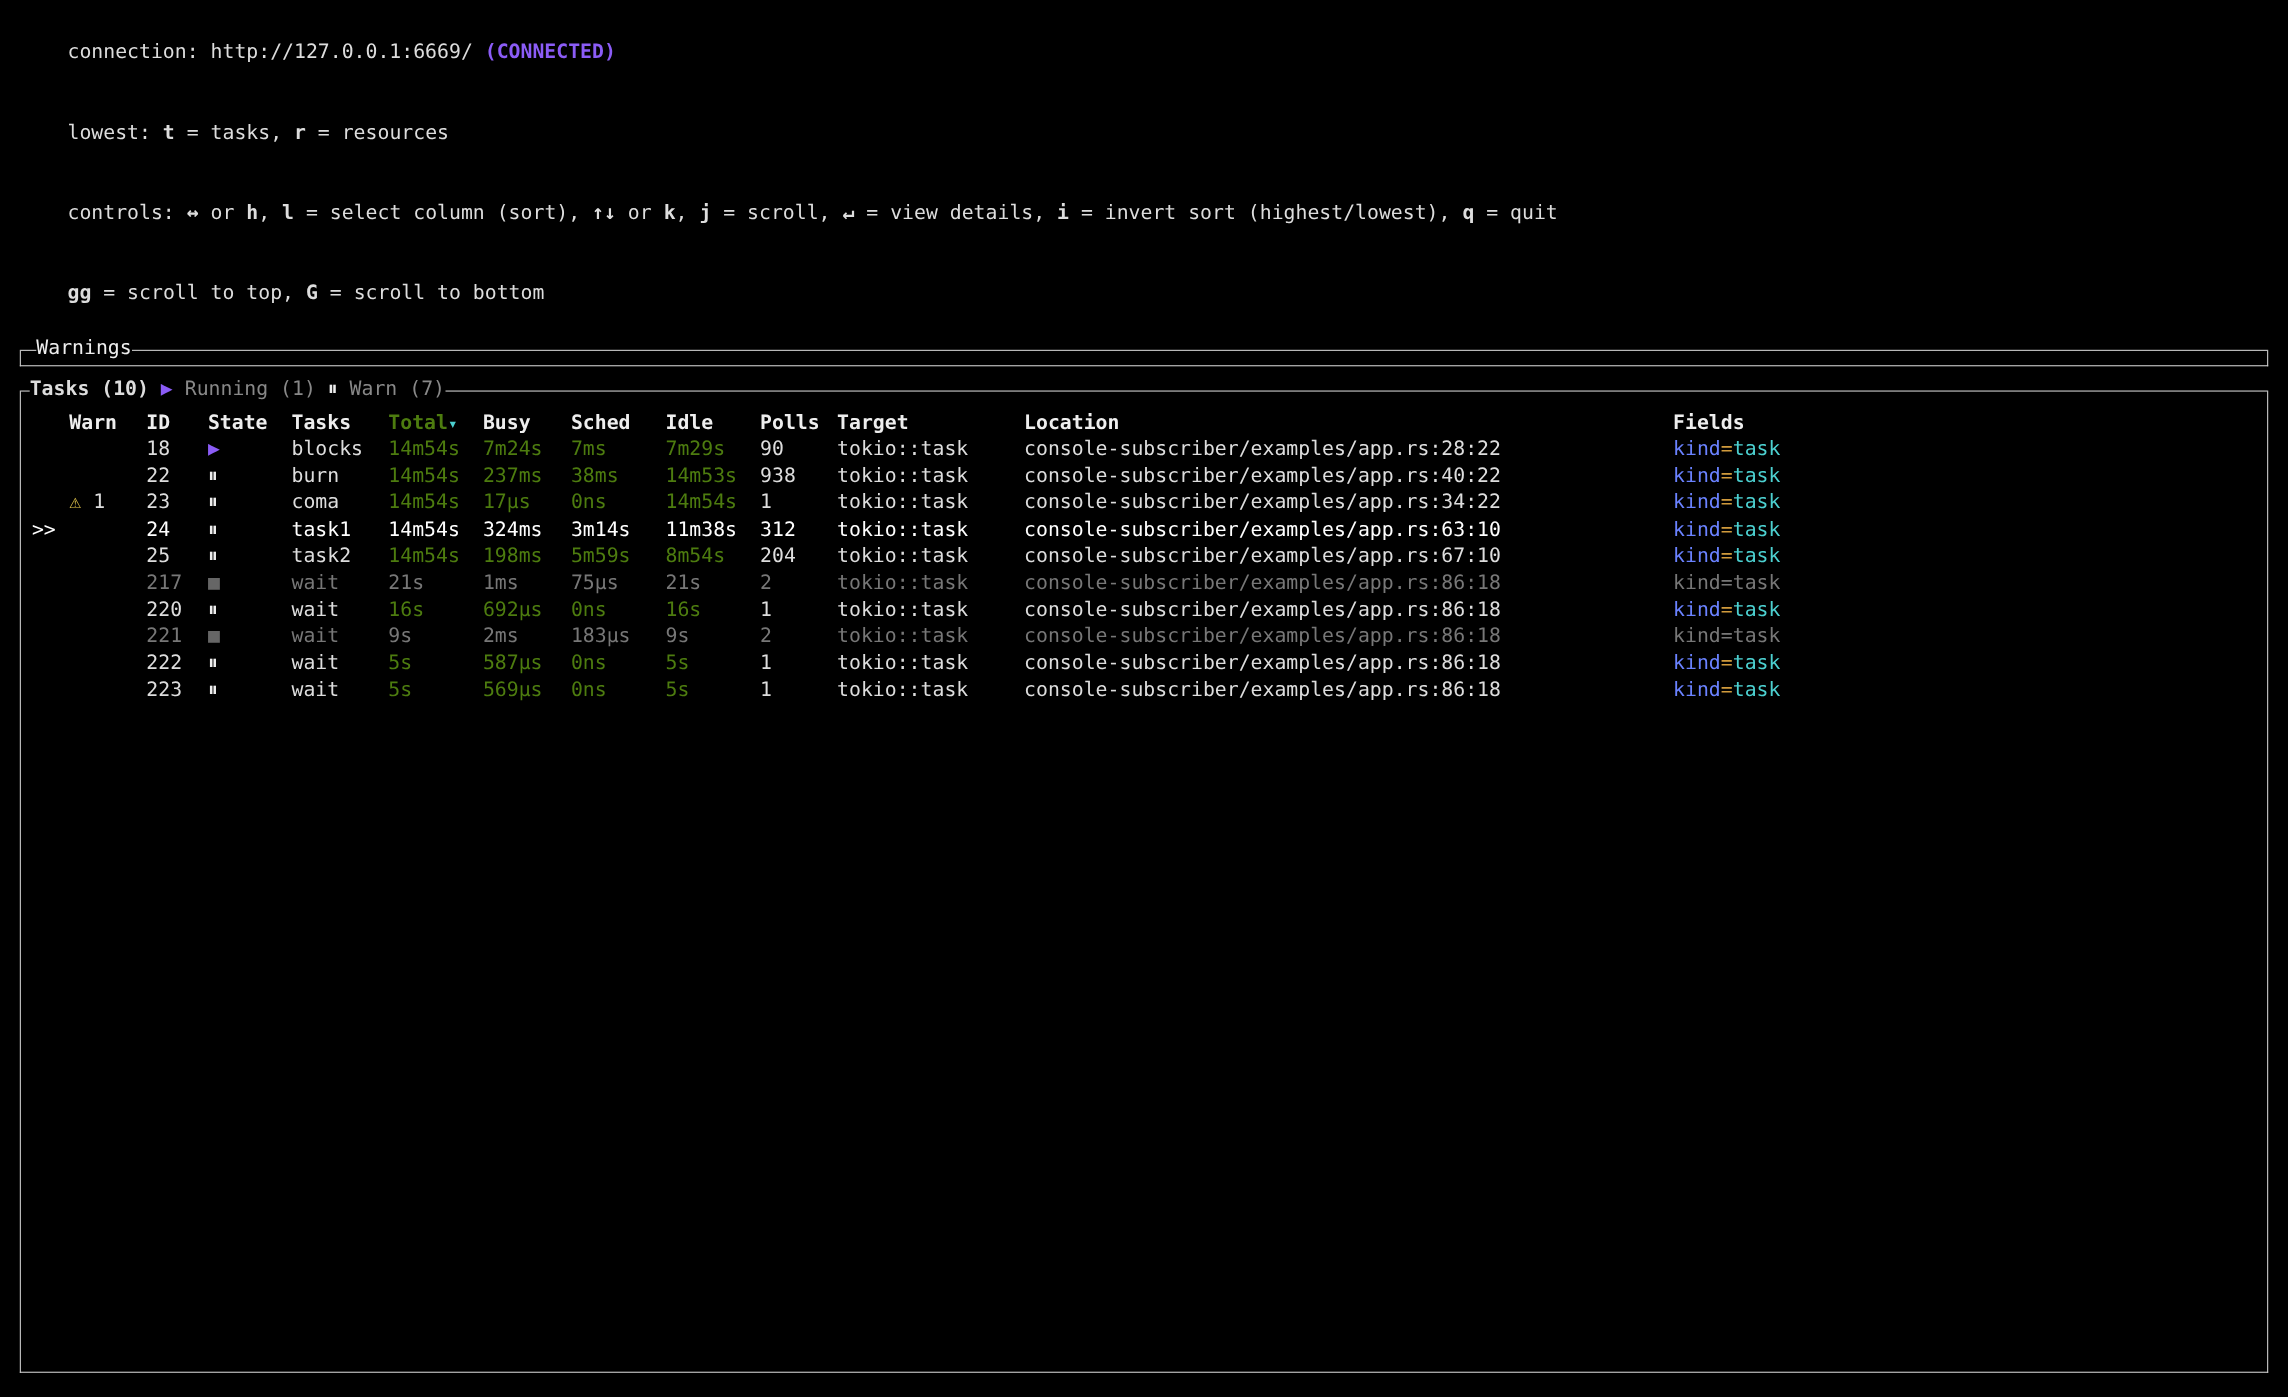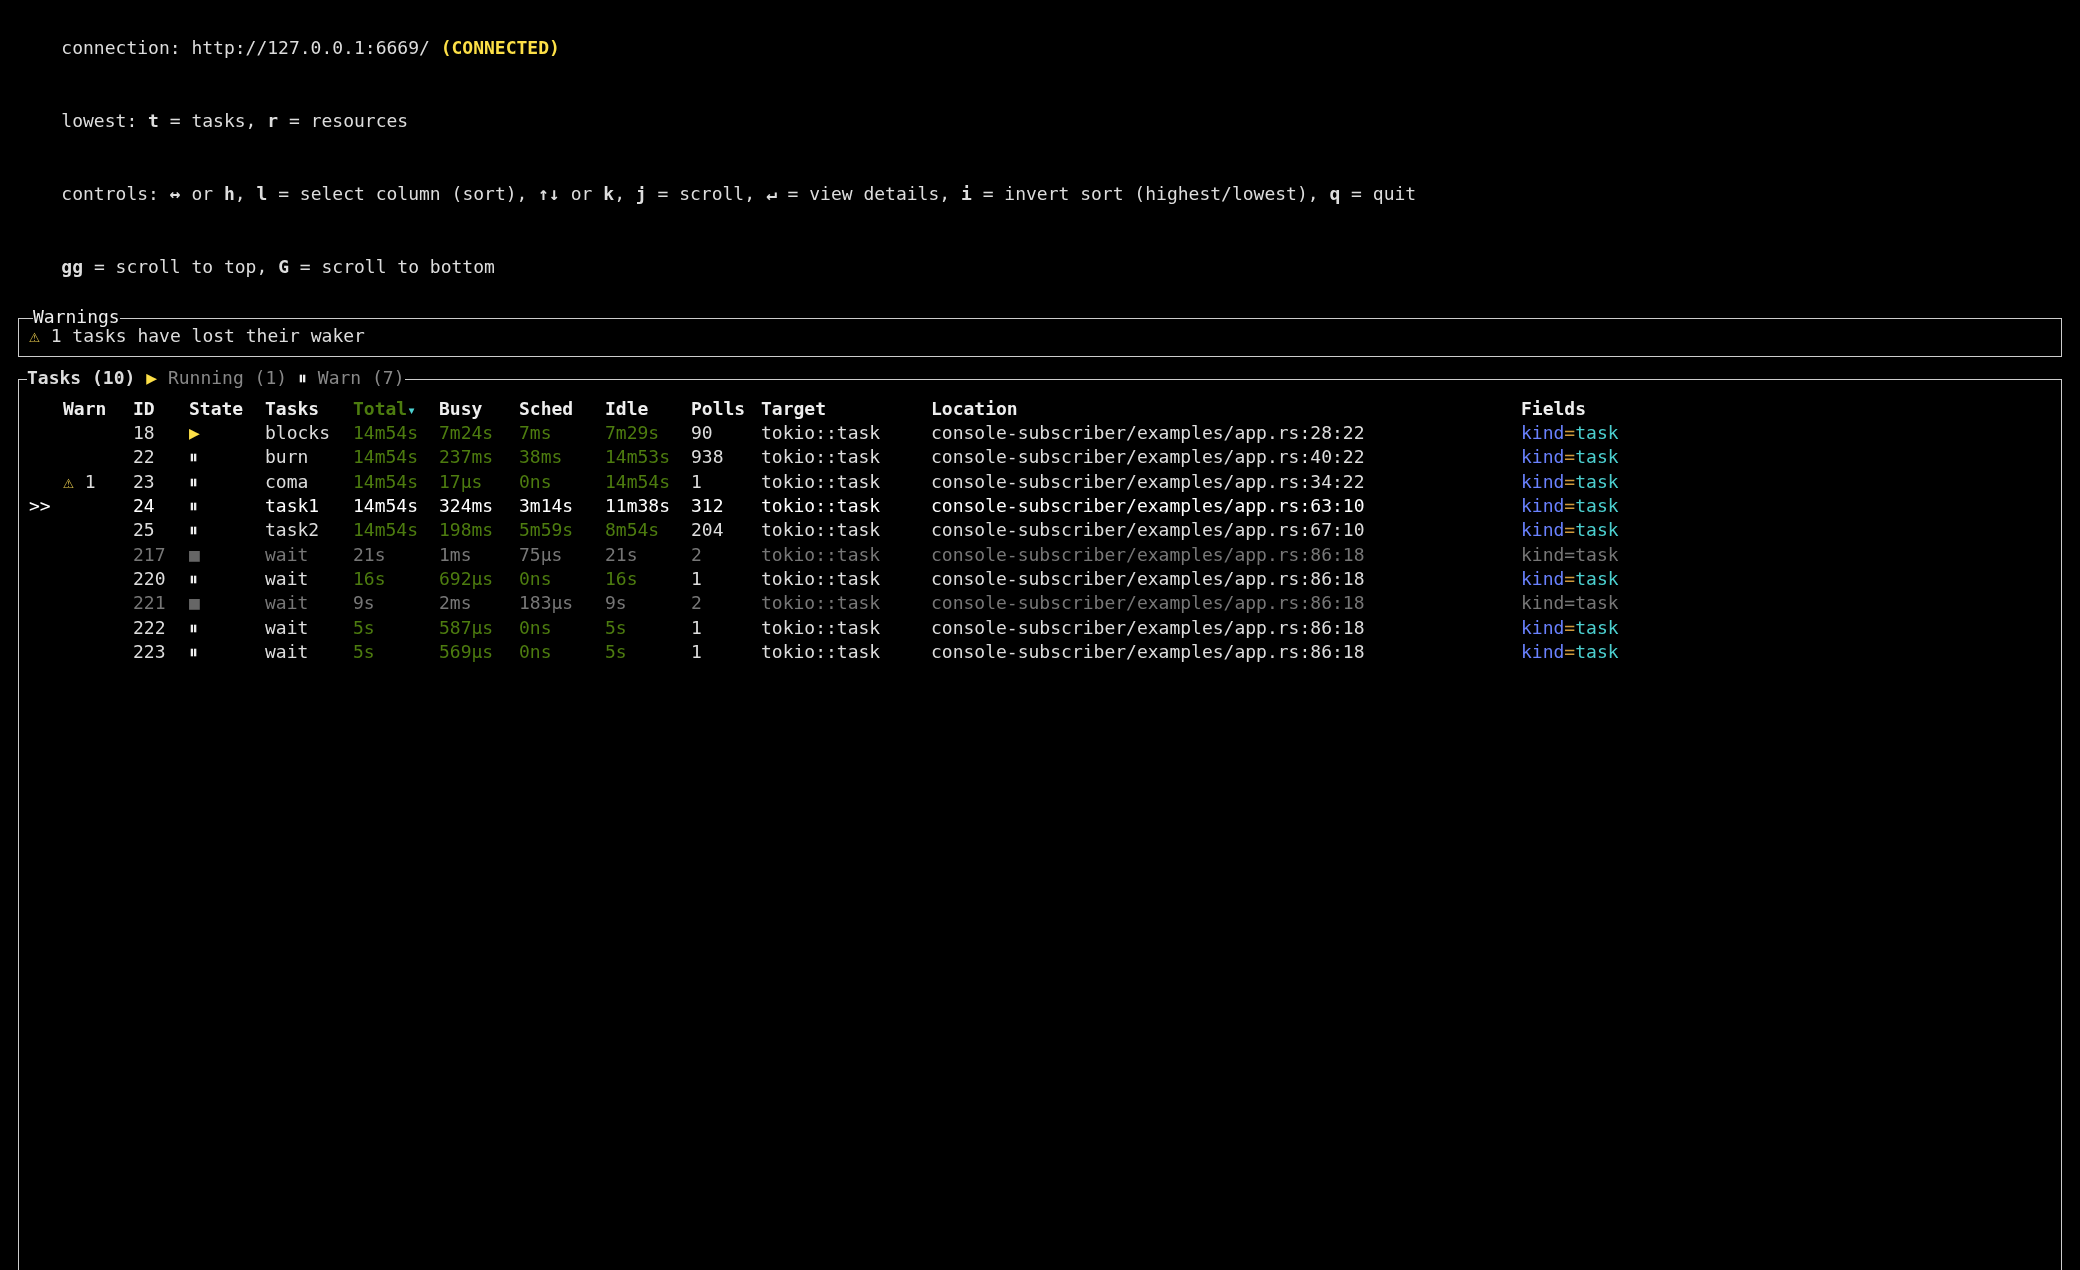--- a/index.html
+++ b/index.html
@@ -9,21 +9,21 @@
     color: #ddd;
     font-family: "Menlo", "Consolas", "DejaVu Sans Mono", monospace;
     font-size: 18px;
     line-height: 1.35;
     width: 2080px;
     height: 1270px;
     overflow: hidden;
   }
   .screen { padding: 12px 18px 18px 18px; }
   .bold { font-weight: bold; }
-  .green { color: #fde047; }
+  .green { color: #8b5cf6; }
   .dim  { color: #888; }
   .dim2 { color: #666; }
   .white { color: #eee; }
   .cyan   { color: #4d7c0f; }
 
   
   .box {
     border: 1px solid #ccc;
     border-top: none;
     margin-top: 14px;
@@ -105,23 +105,20 @@
     <span>controls: </span><span class="bold">↔</span><span> or </span><span class="bold">h</span><span>, </span><span class="bold">l</span><span> = select column (sort), </span><span class="bold">↑↓</span><span> or </span><span class="bold">k</span><span>, </span><span class="bold">j</span><span> = scroll, </span><span class="bold">↵</span><span> = view details, </span><span class="bold">i</span><span> = invert sort (highest/lowest), </span><span class="bold">q</span><span> = quit</span>
   </div>
 
   <div class="hdr-line">
     <span class="bold">gg</span><span> = scroll to top, </span><span class="bold">G</span><span> = scroll to bottom</span>
   </div>
 
   <div class="box">
     <div class="box-top"></div>
     <div class="box-title">Warnings</div>
-    <div>
-      <span class="warn-icon-sym">⚠</span><span> 1 tasks have lost their waker</span>
-    </div>
   </div>
 
   <div class="tasks-box">
     <div class="tasks-top"></div>
     <div class="tasks-title"><span class="bold">Tasks (</span><span class="bold">10</span><span class="bold">) </span><span class="green">▶</span><span class="dim"> Running (</span><span class="dim">1</span><span class="dim">) </span><span class="white">⏸</span><span class="dim"> Warn (</span><span class="dim">7</span><span class="dim">)</span></div>
 
     <table class="tasks">
       <colgroup>
         <col style="width:34px"><col style="width:70px"><col style="width:56px"><col style="width:76px">
         <col style="width:88px"><col style="width:86px"><col style="width:80px"><col style="width:86px">

